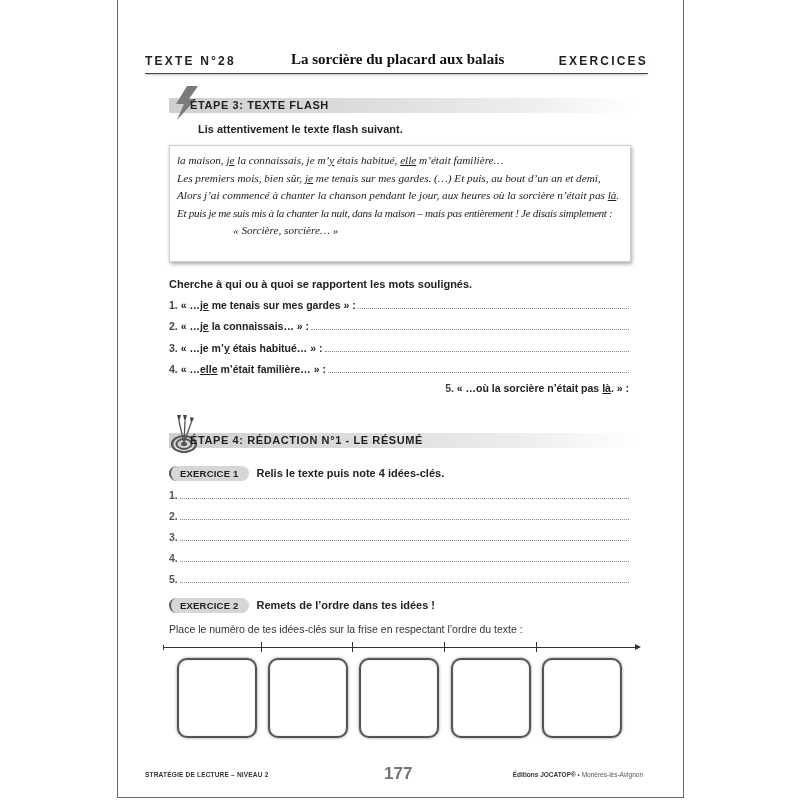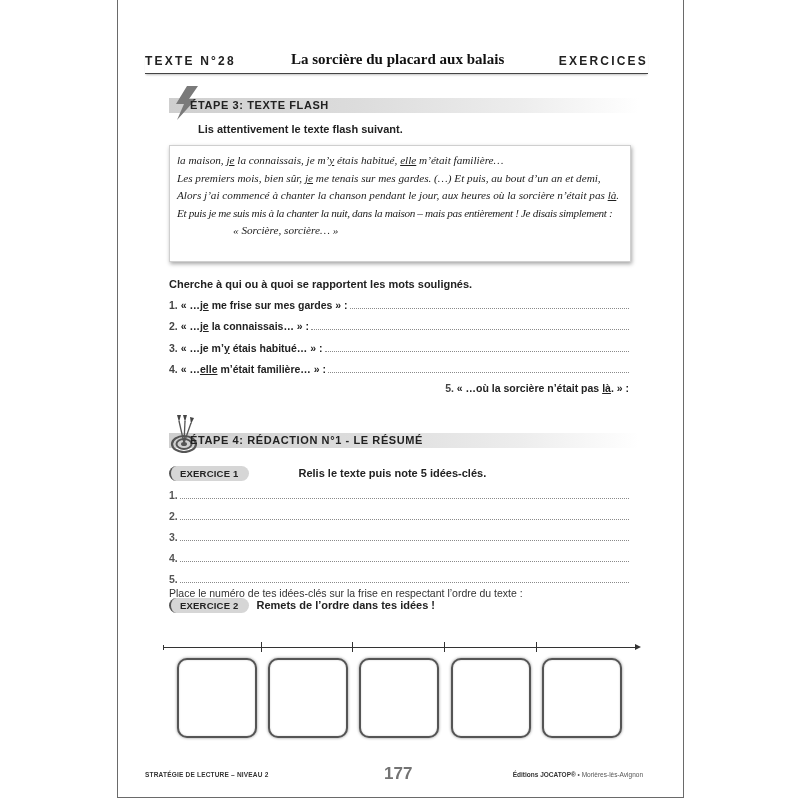--- a/index.html
+++ b/index.html
@@ -123,21 +123,21 @@
     <span class="ln"><span>la maison, </span><u>je</u><span> la connaissais, je m’</span><u>y</u><span> étais habitué, </span><u>elle</u><span> m’était familière…</span></span>
     <span class="ln"><span>Les premiers mois, bien sûr, </span><u>je</u><span> me tenais sur mes gardes. (…) Et puis, au bout d’un an et demi,</span></span>
     <span class="ln"><span>Alors j’ai commencé à chanter la chanson pendant le jour, aux heures où la sorcière n’était pas </span><u>là</u><span>.</span></span>
     <span class="ln" style="letter-spacing:-0.35px;">Et puis je me suis mis à la chanter la nuit, dans la maison – mais pas entièrement ! Je disais simplement :</span>
     <span class="ln indent">« Sorcière, sorcière… »</span>
   </div>
 
   <span class="bold-line" style="top:279px;">Cherche à qui ou à quoi se rapportent les mots soulignés.</span>
 
   <div class="q-row" style="top:298px;">
-    <span class="q-label"><span class="num">1.</span><span> « …</span><u>je</u><span> me frise sur mes gardes » :</span></span>
+    <span class="q-label"><span class="num">1.</span><span> « …</span><u>je</u><span> me tenais sur mes gardes » :</span></span>
     <span class="dots"></span>
   </div>
   <div class="q-row" style="top:319px;">
     <span class="q-label"><span class="num">2.</span><span> « …</span><u>je</u><span> la connaissais… » :</span></span>
     <span class="dots"></span>
   </div>
   <div class="q-row" style="top:341px;">
     <span class="q-label"><span class="num">3.</span><span> « …je m’</span><u>y</u><span> étais habitué… » :</span></span>
     <span class="dots"></span>
   </div>
@@ -157,23 +157,23 @@
     <ellipse cx="14" cy="31" rx="3" ry="2" fill="#555"></ellipse>
     <line x1="14" y1="30" x2="9" y2="8" stroke="#555" stroke-width="1.3"></line>
     <line x1="14" y1="30" x2="15" y2="8" stroke="#555" stroke-width="1.3"></line>
     <line x1="14" y1="30" x2="21" y2="10" stroke="#555" stroke-width="1.3"></line>
     <path d="M7,2 L9,9 L11,2 Z" fill="#444"></path>
     <path d="M13,2 L15,9 L17,2 Z" fill="#444"></path>
     <path d="M20,4 L21,11 L24,5 Z" fill="#444"></path>
   </svg>
   <span class="step-title" style="top:435px;">ÉTAPE 4: RÉDACTION N°1 - LE RÉSUMÉ</span>
 
-  <div class="ex-row" style="top:466px;gap:42px;">
+  <div class="ex-row" style="top:466px;">
     <span class="ex-pill">EXERCICE 1</span>
-    <span class="ex-text">Relis le texte puis note 5 idées-clés.</span>
+    <span class="ex-text">Relis le texte puis note 4 idées-clés.</span>
   </div>
 
   <div class="idea-row" style="top:488px;">
     <span class="idea-num">1.</span>
     <span class="dots"></span>
   </div>
   <div class="idea-row" style="top:509px;">
     <span class="idea-num">2.</span>
     <span class="dots"></span>
   </div>
@@ -188,21 +188,21 @@
   <div class="idea-row" style="top:572px;">
     <span class="idea-num">5.</span>
     <span class="dots"></span>
   </div>
 
   <div class="ex-row" style="top:598px;">
     <span class="ex-pill">EXERCICE 2</span>
     <span class="ex-text">Remets de l’ordre dans tes idées !</span>
   </div>
 
-  <span class="plain-line" style="top:588px;">Place le numéro de tes idées-clés sur la frise en respectant l’ordre du texte :</span>
+  <span class="plain-line" style="top:624px;">Place le numéro de tes idées-clés sur la frise en respectant l’ordre du texte :</span>
 
   <div class="timeline">
     <span class="start"></span>
     <span class="tick" style="left:98px;"></span>
     <span class="tick" style="left:189px;"></span>
     <span class="tick" style="left:281px;"></span>
     <span class="tick" style="left:373px;"></span>
     <span class="arrow"></span>
   </div>
 

